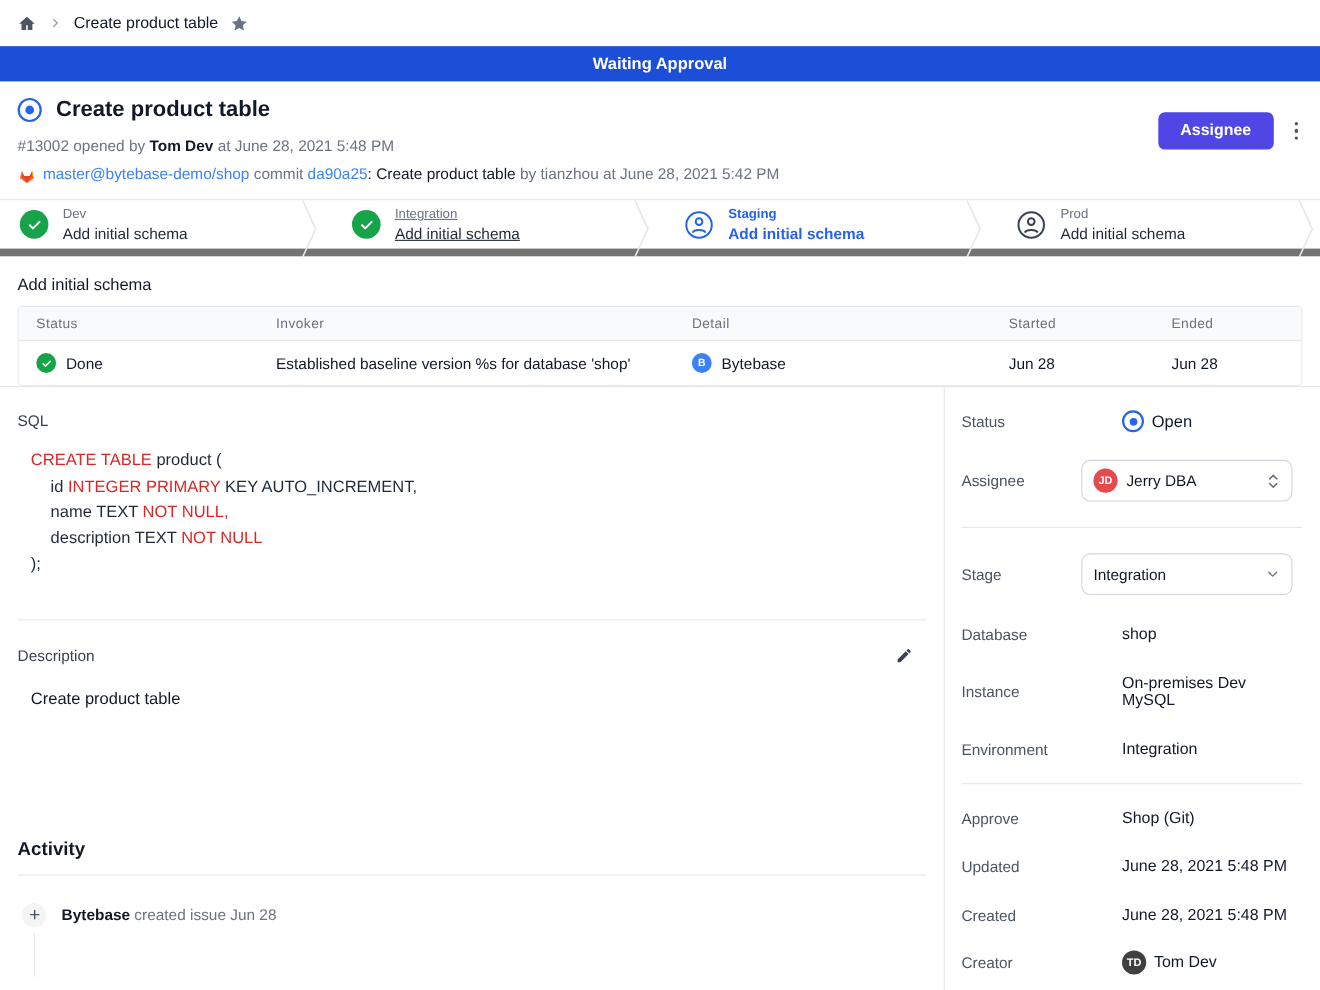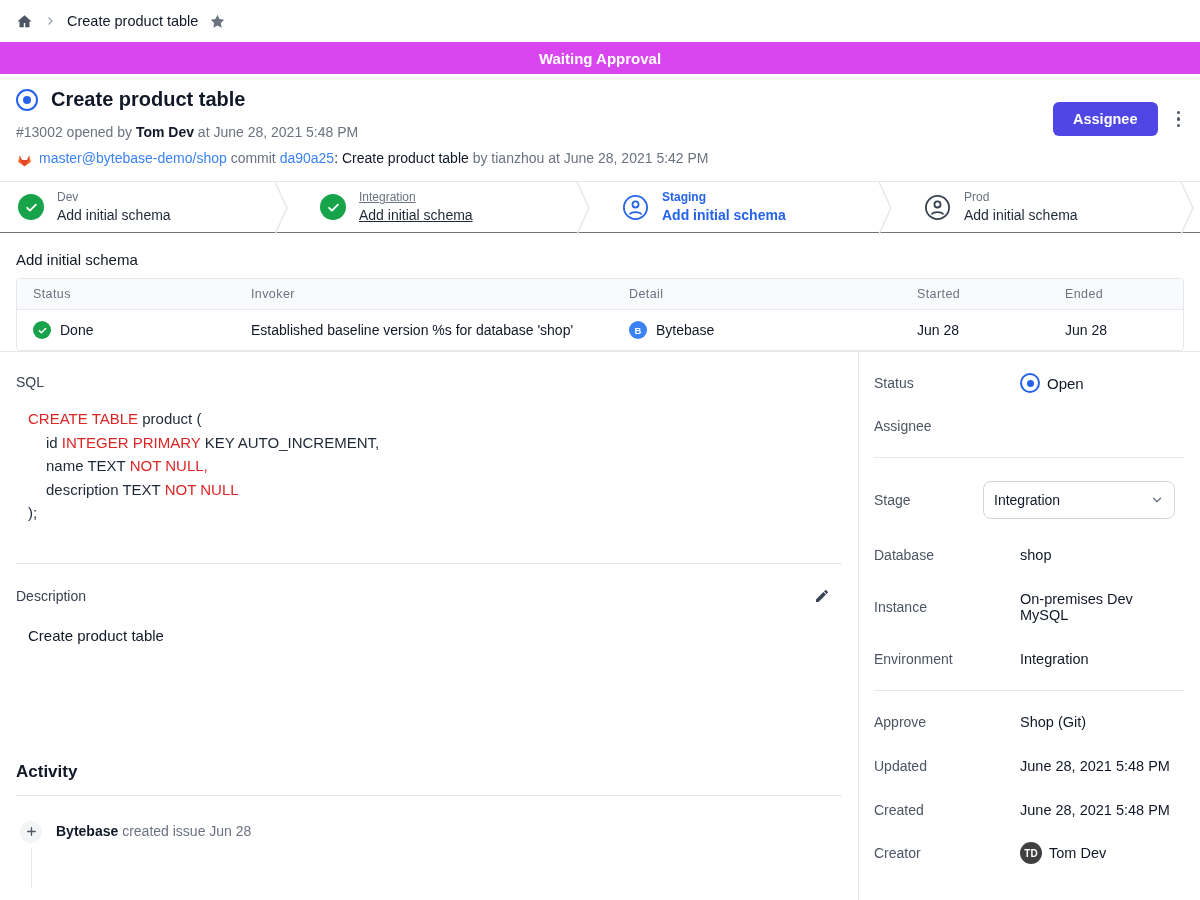--- a/index.html
+++ b/index.html
@@ -9,21 +9,21 @@
     font-family:"Liberation Sans", sans-serif; color:#111827;
     display:flex; flex-direction:column; position:relative;
   }
   svg { display:block; }
 
   
   .breadcrumb-bar { height:42px; flex:0 0 auto; display:flex; align-items:center; padding:0 16px; gap:11px; }
   .crumb-title { font-size:14.5px; color:#111827; }
 
   
-  .banner { height:32px; flex:0 0 auto; background:#d946ef; color:#fff; display:flex;
+  .banner { height:32px; flex:0 0 auto; background:#1d4ed8; color:#fff; display:flex;
             align-items:center; justify-content:center; font-size:15px; font-weight:600; }
 
   
   .header { padding:14px 16px 14px; position:relative; flex:0 0 auto; }
   .title-row { display:flex; align-items:center; gap:13px; }
   .open-ring { width:22px; height:22px; border-radius:50%; border:2px solid #2563eb;
                display:flex; align-items:center; justify-content:center; flex-shrink:0; }
   .open-ring .dot { width:8px; height:8px; border-radius:50%; background:#2563eb; }
   .issue-title { font-size:20px; font-weight:700; color:#111827; }
   .header-actions { position:absolute; right:16px; top:28px; display:flex; align-items:center; gap:15px; }
@@ -33,21 +33,21 @@
   .kebab i { width:3.5px; height:3.5px; border-radius:50%; background:#4b5563; }
   .meta-line { margin-top:13px; font-size:14px; color:#6b7280; }
   .meta-line .dark { color:#111827; font-weight:600; }
   .commit-line { margin-top:10px; font-size:14px; color:#6b7280; }
   .commit-line .gl { display:inline-block; vertical-align:-4px; margin-right:6px; }
   .commit-line .link { color:#3b82f6; cursor:pointer; }
   .commit-line .dark { color:#111827; }
 
   
   .pipeline { flex:0 0 auto; display:flex; align-items:stretch; height:52px;
-              border-top:1px solid #e5e7eb; border-bottom:1px solid #737373; }
+              border-top:1px solid #e5e7eb; border-bottom:7px solid #737373; }
   .stage { flex:1; display:flex; align-items:center; gap:13px; padding-left:18px; cursor:pointer; }
   .stage + .stage, .sep + .stage { padding-left:26px; }
   .stage-name { font-size:12px; color:#6b7280; line-height:1.35; }
   .stage-task { font-size:14px; color:#1f2937; line-height:1.35; }
   .stage.underlined .stage-name, .stage.underlined .stage-task { text-decoration:underline; }
   .stage.active .stage-name, .stage.active .stage-task { color:#2563eb; font-weight:700; }
   .check-circle { width:26px; height:26px; border-radius:50%; background:#16a34a;
                   display:flex; align-items:center; justify-content:center; flex-shrink:0; }
   .person-icon { width:27px; height:27px; flex-shrink:0; }
   .person-icon.blue { color:#2563eb; }
@@ -295,20 +295,29 @@
       <span class="side-label">Status</span>
       <span class="side-value">
         <span class="radio-ring">
             <span class="dot"></span>
           </span>
         <span class="status-open">Open</span>
       </span>
     </div>
     <div class="side-row" style="margin-bottom:0;">
       <span class="side-label">Assignee</span>
+      <div class="select-box">
+        <span class="avatar md" style="background:#e8494d">JD</span>
+        <span class="grow">Jerry DBA</span>
+        <span>
+          <svg width="13" height="15" viewBox="0 0 24 28" fill="none" stroke="#6b7280" stroke-width="2.6" stroke-linecap="round" stroke-linejoin="round">
+              <path d="m6 10 6-6 6 6M6 18l6 6 6-6"></path>
+            </svg>
+        </span>
+      </div>
     </div>
 
     <hr class="sidebar-div">
 
     <div class="side-row" style="margin-bottom:16px;">
       <span class="side-label">Stage</span>
       <div class="select-box">
         <span class="grow">Integration</span>
         <span>
           <svg width="14" height="14" viewBox="0 0 24 24" fill="none" stroke="#6b7280" stroke-width="2.2" stroke-linecap="round" stroke-linejoin="round">

